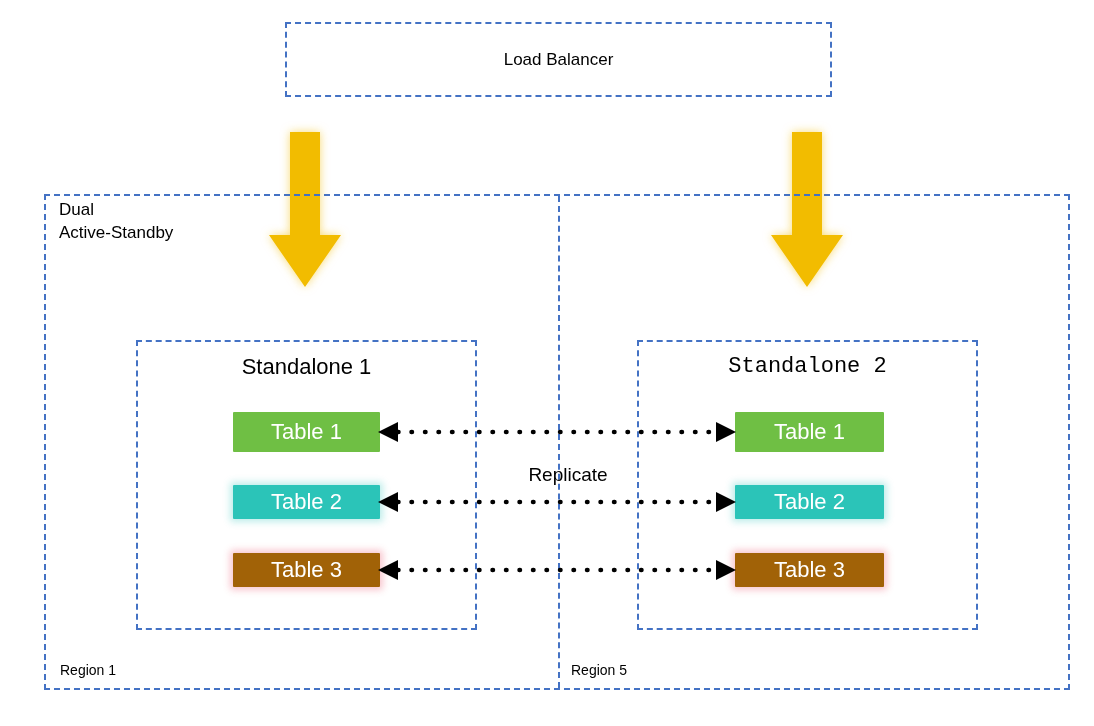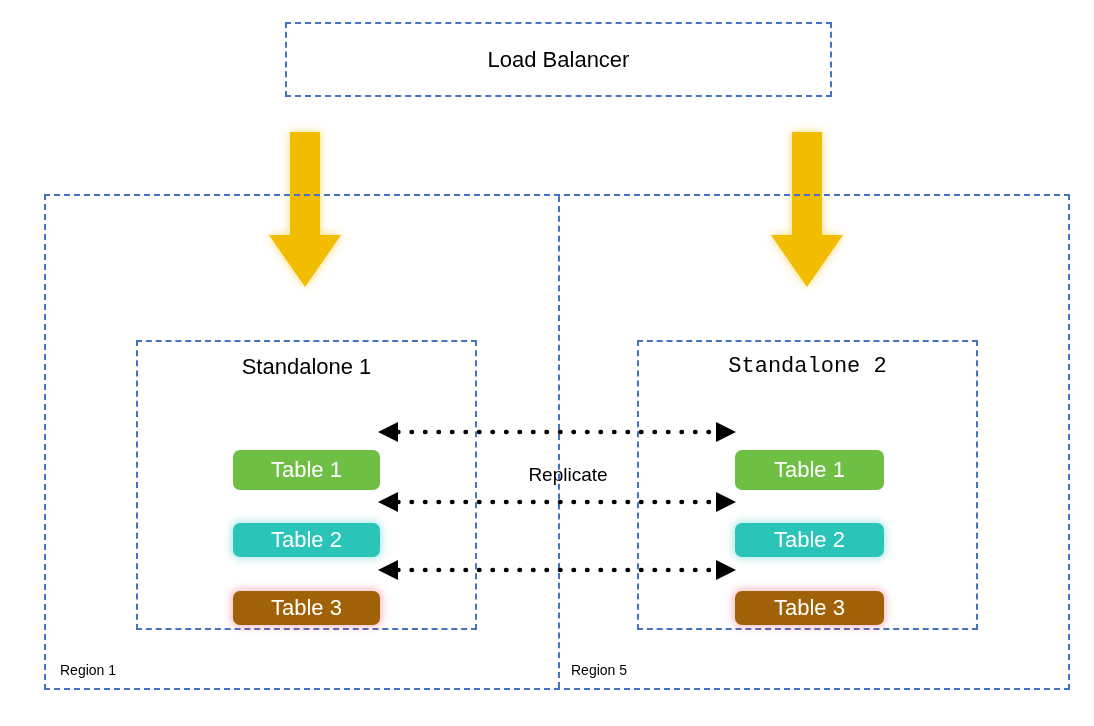--- a/index.html
+++ b/index.html
@@ -35,21 +35,21 @@
   }
   #load-balancer .lb-label {
     position: absolute;
     left: 0;
     top: 0;
     width: 100%;
     height: 100%;
     display: flex;
     align-items: center;
     justify-content: center;
-    font-size: 22px;
+    font-size: 17px;
     color: #000;
   }
 
   #outer-region {
     left: 44px;
     top: 194px;
     width: 1026px;
     height: 496px;
   }
 
@@ -118,22 +118,21 @@
 
   
   .table-chip {
     position: absolute;
     display: flex;
     align-items: center;
     justify-content: center;
     color: #ffffff;
     font-size: 22px;
     box-sizing: border-box;
-    border-radius: 7px;
-    margin-top: 38px;
+    border-radius: 1px;
   }
   .chip-green {
     background: #6FBF44;
   }
   .chip-teal {
     background: #2BC4B8;
     box-shadow: 0 0 7px 3px rgba(43,196,184,0.30);
   }
   .chip-red {
     background: #a16207;
@@ -189,20 +188,22 @@
     <polygon points="23,0 53,0 53,103 74,103 38,155 2,103 23,103" fill="#F2BC00"></polygon>
   </svg>
 
   <svg class="gold-arrow" id="arrow-right" viewBox="0 0 76 157">
     <polygon points="23,0 53,0 53,103 74,103 38,155 2,103 23,103" fill="#F2BC00"></polygon>
   </svg>
 
   <div class="dashed-box" id="outer-region"></div>
   <div id="region-divider"></div>
 
+  <div id="dual-label">Dual
+Active-Standby</div>
 
   <div class="region-label" id="region-1-label">Region 1</div>
   <div class="region-label" id="region-2-label">Region 5</div>
 
   <div class="dashed-box" id="standalone-1">
     <div class="standalone-title">Standalone 1</div>
   </div>
 
   <div class="dashed-box" id="standalone-2">
     <div class="standalone-title">Standalone 2</div>

